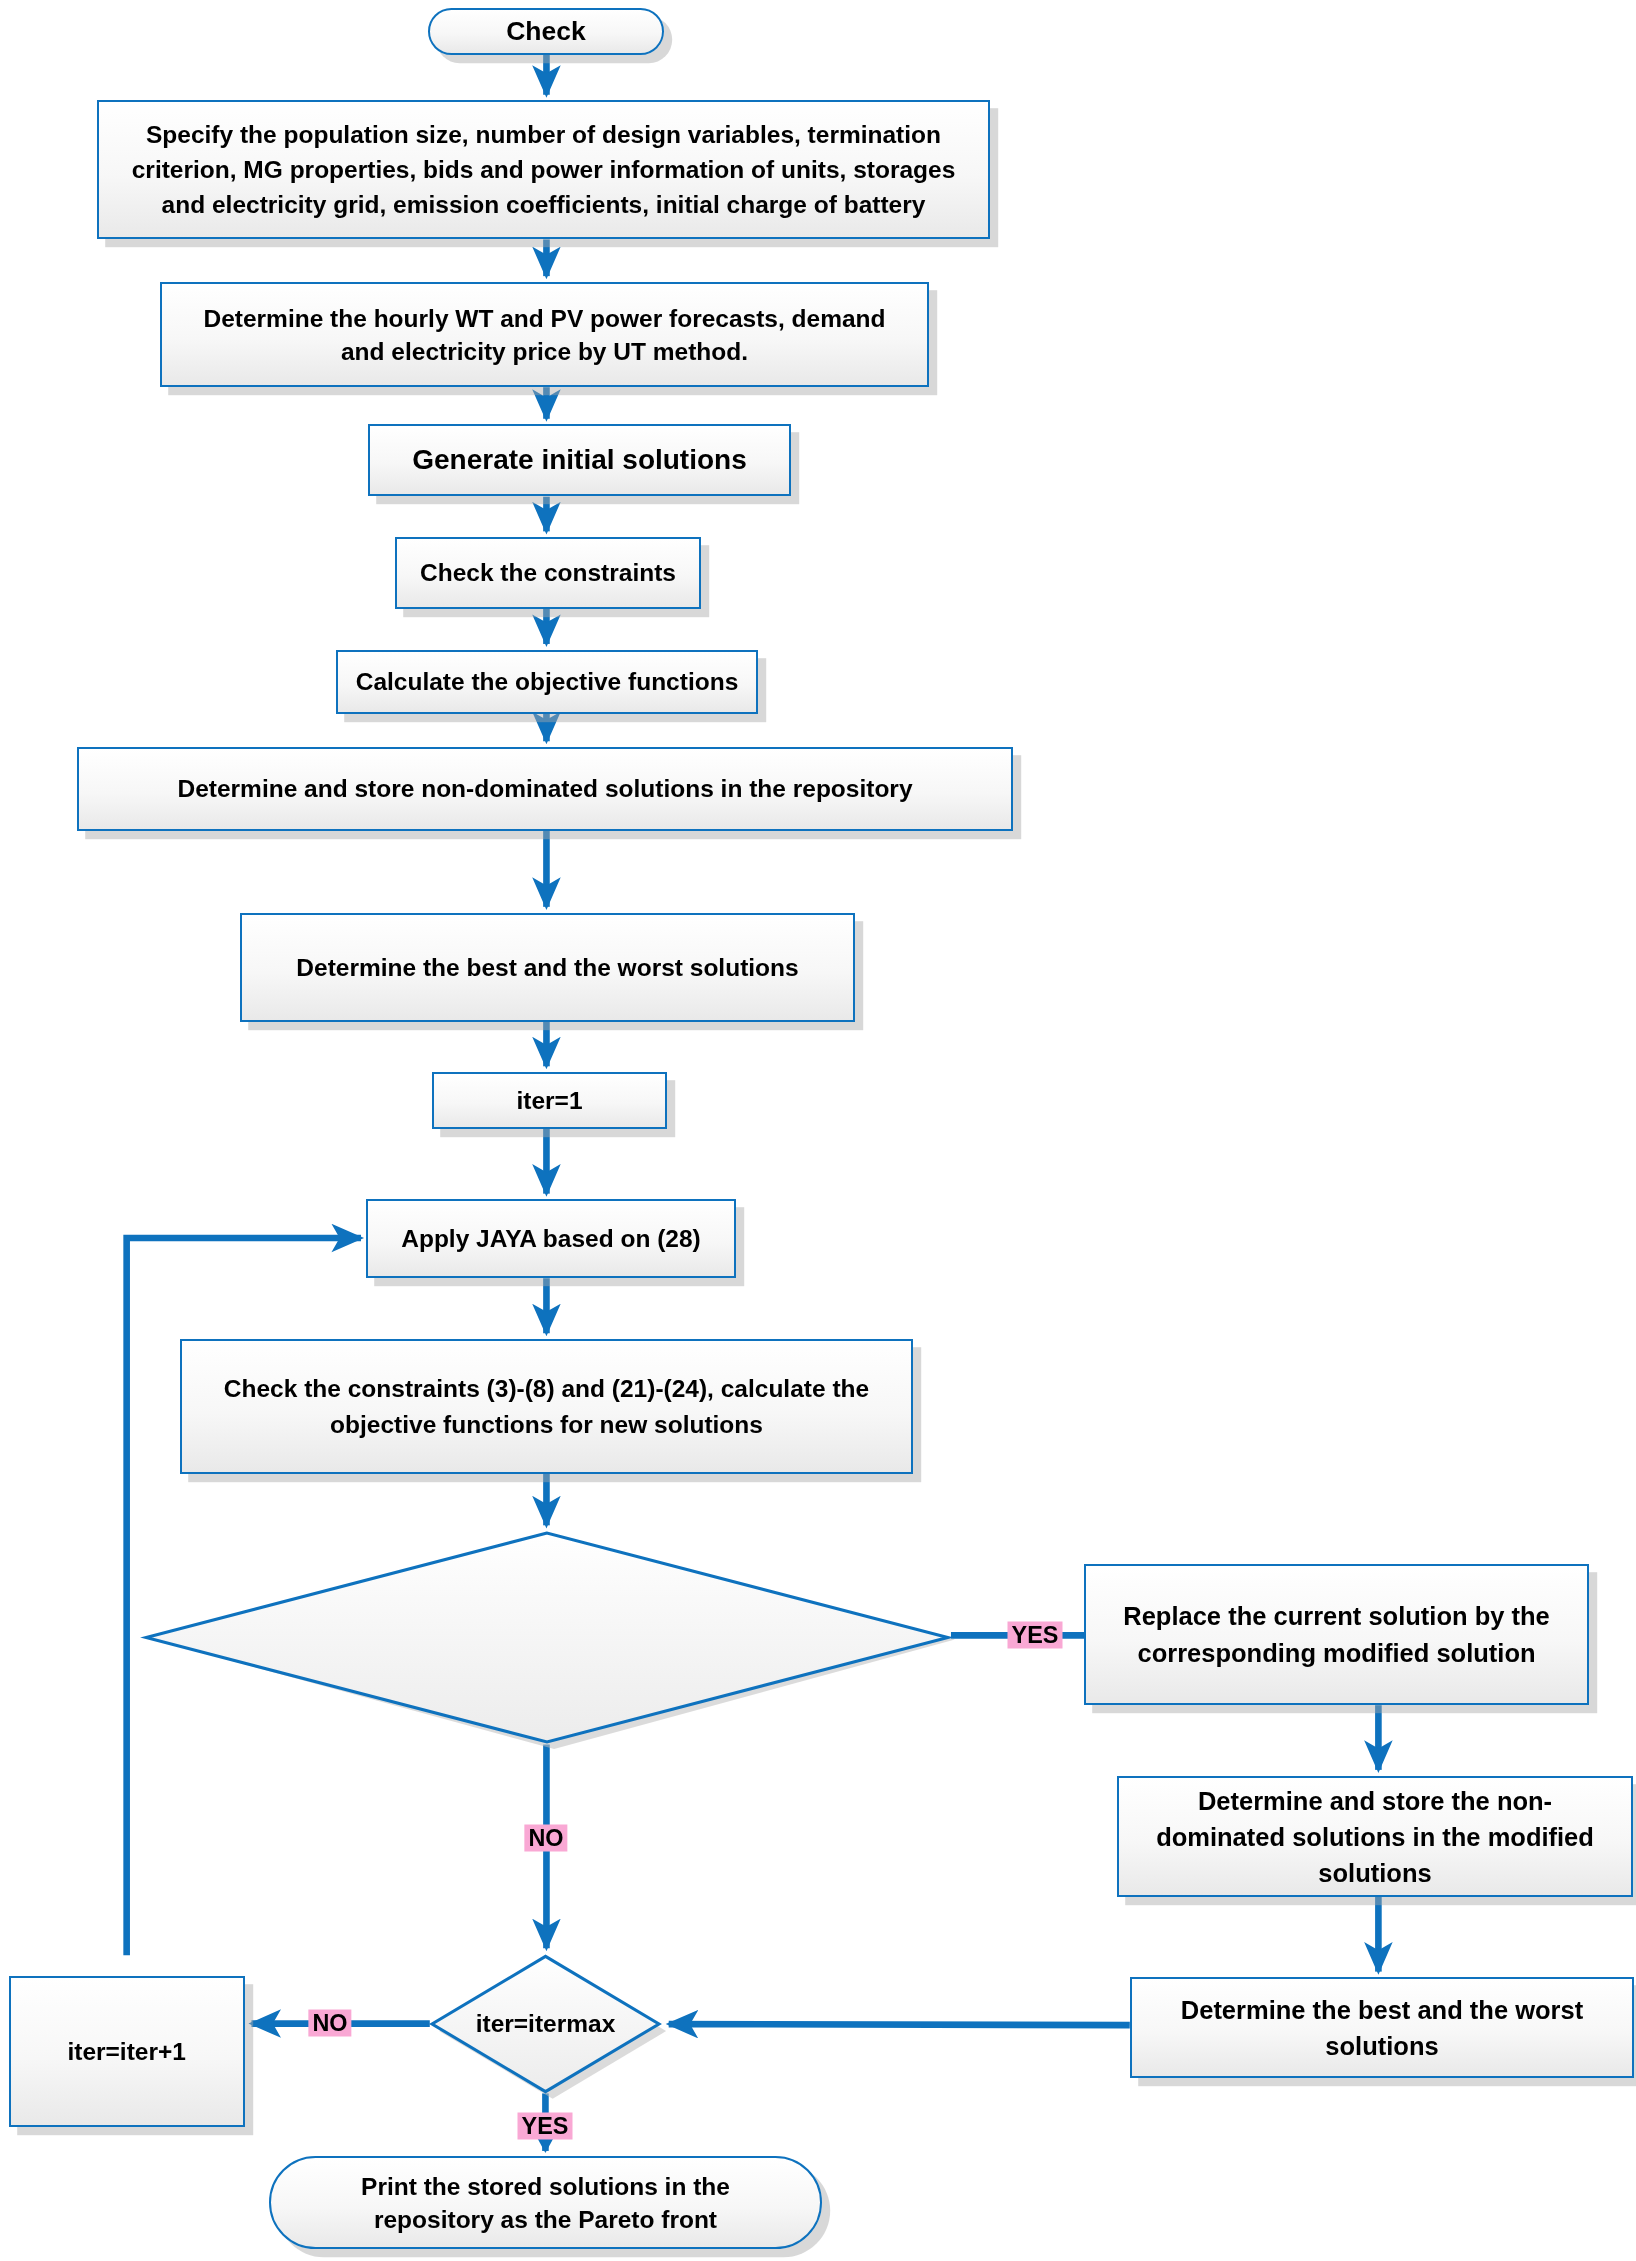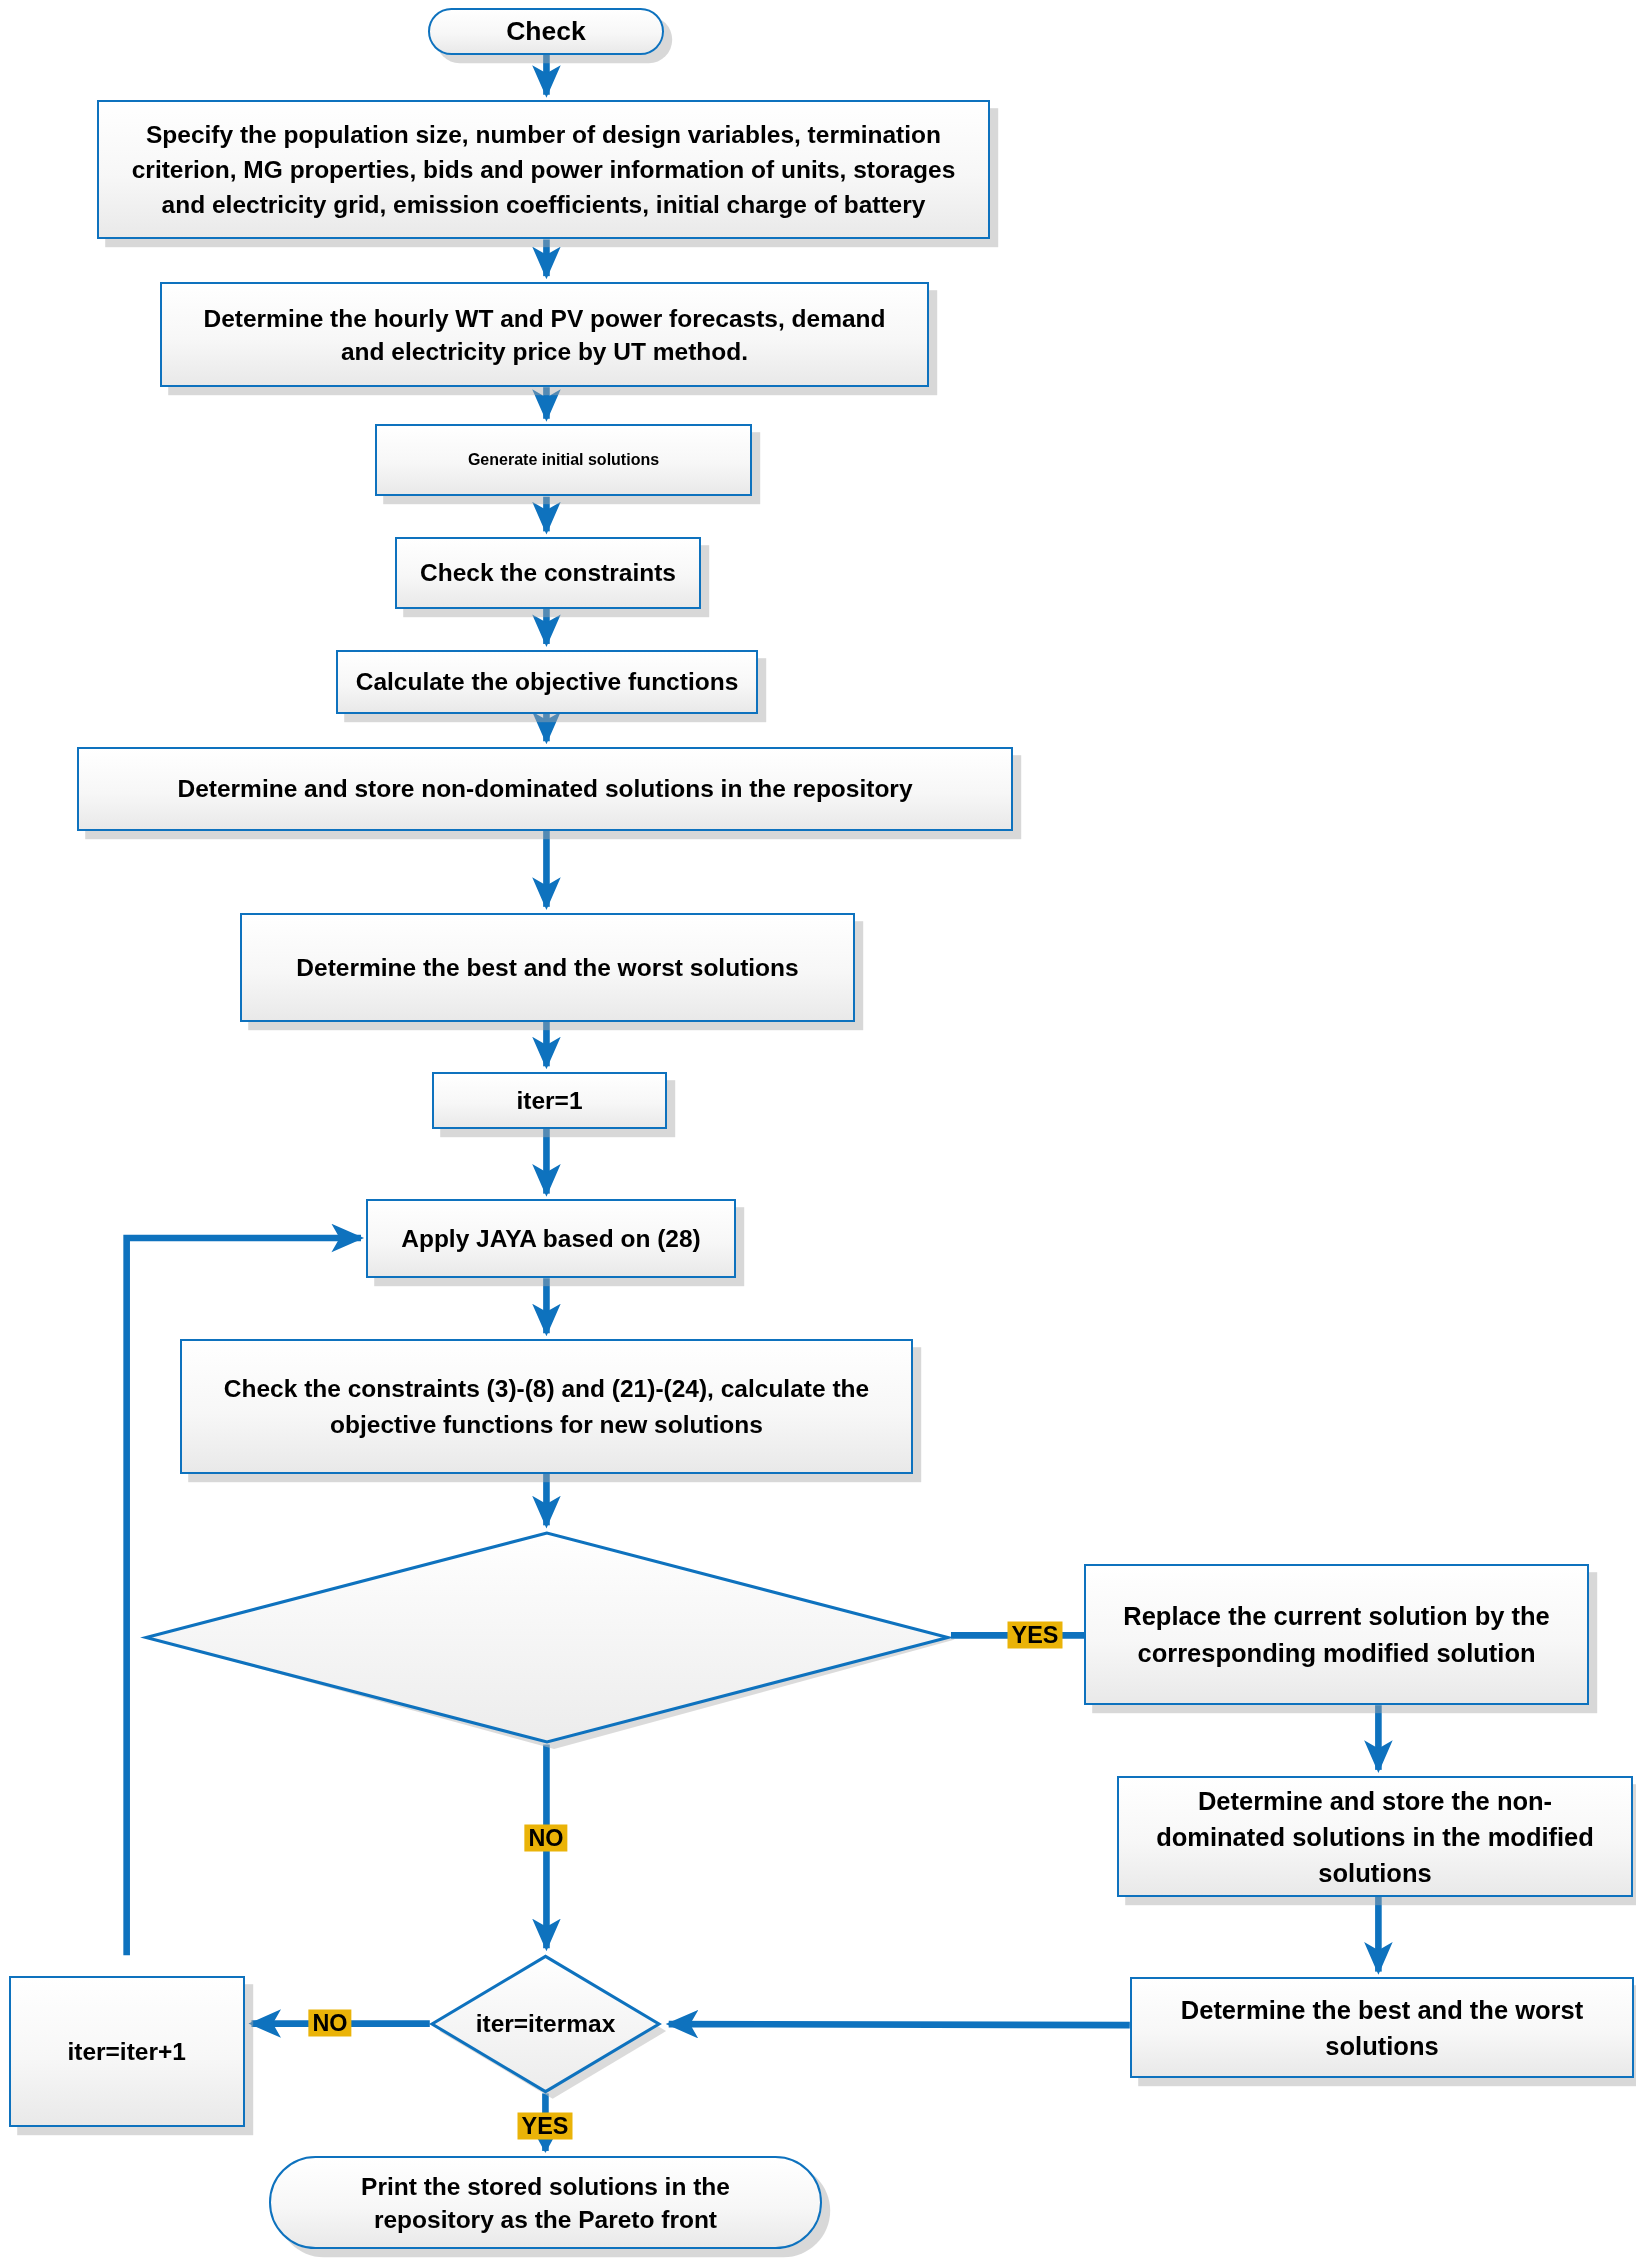--- a/index.html
+++ b/index.html
@@ -16,21 +16,21 @@
     display:flex;align-items:center;justify-content:center;text-align:center;
     font-weight:bold;
     border:2.5px solid #0E72BE;
     background:linear-gradient(180deg,#ffffff 0%,#f7f7f7 55%,#e9e9e9 100%);
     box-shadow:8.2px 8.2px 0 rgba(168,168,168,0.45);
   }
   .stadium{border-radius:47px;}
   #start        {left:428px; top:8.2px;  width:236px;  height:47px;  border-radius:23.4px; font-size:26.5px;}
   #specify      {left:97px; top:100px; width:893px; height:139px; font-size:24.5px; line-height:35px; padding:0 20.4px;}
   #forecast     {left:160px; top:282px; width:769px; height:105px; font-size:24.5px; line-height:33px; padding:0 36px;}
-  #generate     {left:368px; top:424px; width:377px;  height:72px; font-size:16px;margin-left:7px;}
+  #generate     {left:368px; top:424px; width:423px;  height:72px; font-size:28px;}
   #check1       {left:395px; top:537px;width:306px;  height:72px; font-size:24.5px;}
   #calculate    {left:336px; top:650px;width:422px;  height:64px; font-size:24.5px;}
   #store-repo   {left:77px; top:747px;width:936px; height:84px; font-size:24.5px;align-items:center;}
   #best-worst1  {left:240px; top:913px;width:615px; height:109px; font-size:24.5px;}
   #iter-init    {left:432px; top:1072px;width:235px;  height:57px; font-size:24.5px;}
   #jaya         {left:366px; top:1199px;width:370px;  height:79px; font-size:24.5px;}
   #check2       {left:180px; top:1339px;width:733px; height:135px; font-size:24.5px; line-height:36px; padding:16px 36px;}
   #replace      {left:1084px;top:1564px;width:505px;  height:141px; font-size:25.5px; line-height:37px; padding:0 12px;}
   #store-mod    {left:1117px;top:1776px;width:516px; height:121px; font-size:25.5px; line-height:36px; padding:0 20.4px;}
   #best-worst2  {left:1130px;top:1977px;width:504px;  height:101px; font-size:25.5px; line-height:36px; padding:0 31px;}
@@ -41,21 +41,21 @@
     position:absolute;z-index:2;display:flex;align-items:center;justify-content:center;
     text-align:center;font-weight:bold;
   }
   .diamond svg{position:absolute;left:0;top:0;overflow:visible;}
   .diamond .dtext{position:relative;z-index:2;}
   #decision-better {left:143px;top:1531px;width:808px;height:213px;font-size:24.5px;line-height:38px;padding:0 125px;box-sizing:border-box;}
   #decision-itermax{left:430px;top:1954px;width:231px; height:140px;font-size:24.5px;}
   
   .flow-label{
     position:absolute;z-index:3;font-weight:bold;font-size:23.4px;
-    background:#eab308;padding:0 4.1px;transform:translate(-50%,-50%);
+    background:#f9a8d4;padding:0 4.1px;transform:translate(-50%,-50%);
   }
   #label-yes-right{left:1035px;top:1635px;}
   #label-no-down {left:546px;top:1838px;}
   #label-no-left {left:330px; top:2023px;}
   #label-yes-down{left:545px;top:2126px;}
 </style>
 </head>
 <body>
 
 <svg id="connectors" width="1637" height="2261" viewBox="0 0 3212 4438" xmlns="http://www.w3.org/2000/svg">

